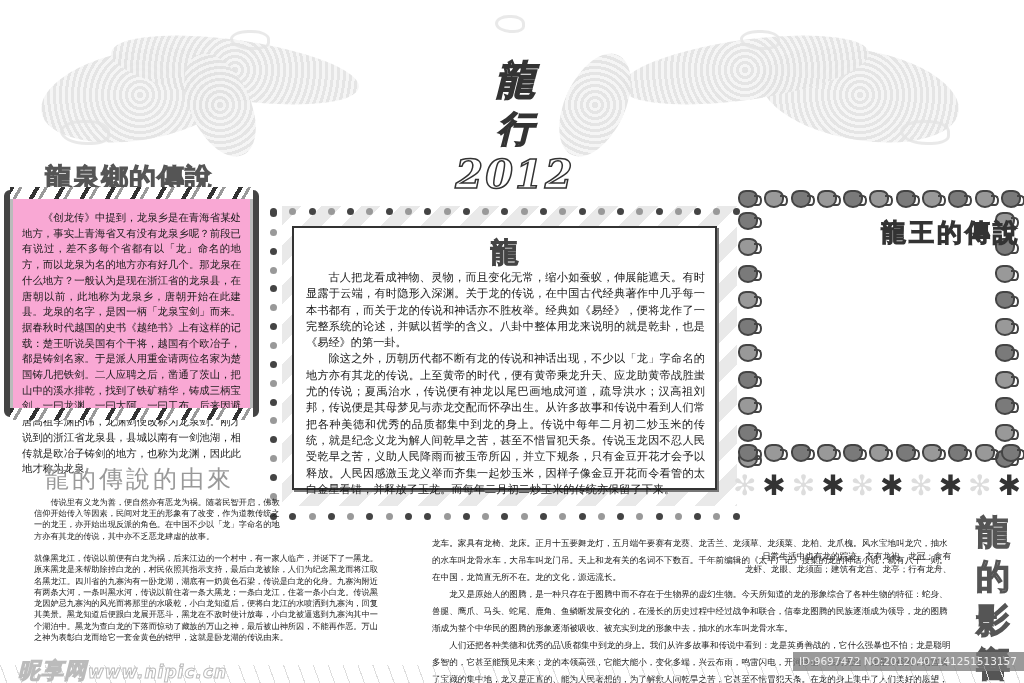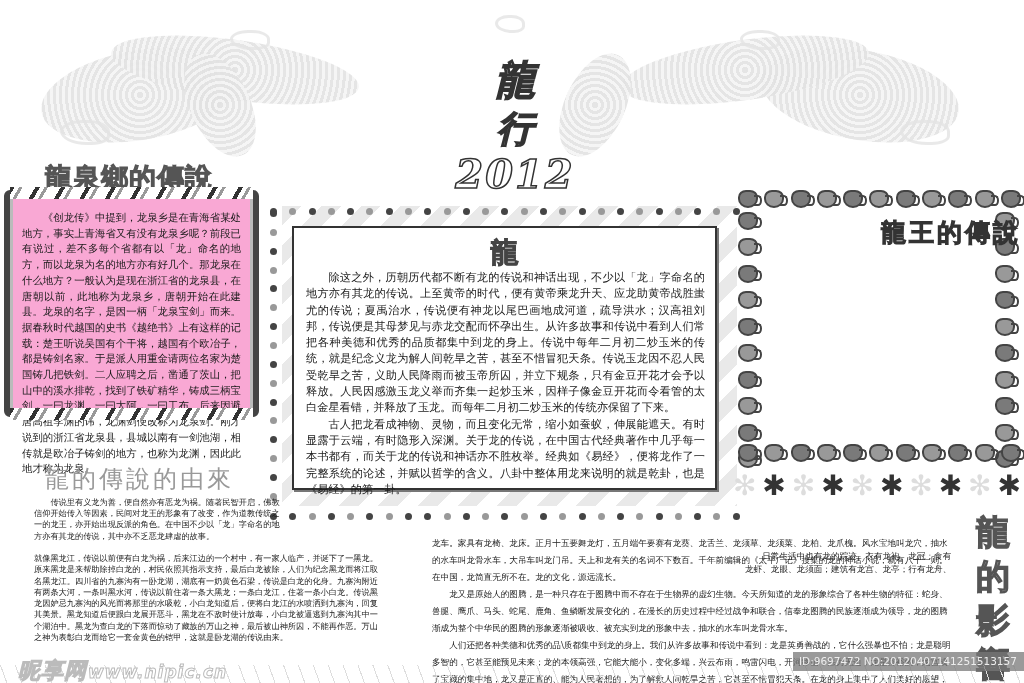--- a/index.html
+++ b/index.html
@@ -207,22 +207,22 @@
     <span class="dot l"></span>
     <span class="dot"></span>
     <span class="dot l"></span>
     <span class="dot"></span>
     <span class="dot l"></span>
     <span class="dot"></span>
 </div>
 <div class="center-box">
   <div class="center-title">龍</div>
   <div class="center-text">
+    <p class="indent">古人把龙看成神物、灵物，而且变化无常，缩小如蚕蚁，伸展能遮天。有时显露于云端，有时隐形入深渊。关于龙的传说，在中国古代经典著作中几乎每一本书都有，而关于龙的传说和神话亦不胜枚举。经典如《易经》，便将龙作了一完整系统的论述，并赋以哲学的含义。八卦中整体用龙来说明的就是乾卦，也是《易经》的第一卦。</p>
     <p class="indent">除这之外，历朝历代都不断有龙的传说和神话出现，不少以「龙」字命名的地方亦有其龙的传说。上至黄帝的时代，便有黄帝乘龙升天、应龙助黄帝战胜蚩尤的传说；夏禹治水，传说便有神龙以尾巴画地成河道，疏导洪水；汉高祖刘邦，传说便是其母梦见与赤龙交配而怀孕出生。从许多故事和传说中看到人们常把各种美德和优秀的品质都集中到龙的身上。传说中每年二月初二炒玉米的传统，就是纪念义龙为解人间乾旱之苦，甚至不惜冒犯天条。传说玉龙因不忍人民受乾旱之苦，义助人民降雨而被玉帝所囚，并立下规条，只有金豆开花才会予以释放。人民因感激玉龙义举而齐集一起炒玉米，因样子像金豆开花而令看管的太白金星看错，并释放了玉龙。而每年二月初二炒玉米的传统亦保留了下来。</p>
-    <p class="indent">古人把龙看成神物、灵物，而且变化无常，缩小如蚕蚁，伸展能遮天。有时显露于云端，有时隐形入深渊。关于龙的传说，在中国古代经典著作中几乎每一本书都有，而关于龙的传说和神话亦不胜枚举。经典如《易经》，便将龙作了一完整系统的论述，并赋以哲学的含义。八卦中整体用龙来说明的就是乾卦，也是《易经》的第一卦。</p>
   </div>
 </div>
 
 <div class="rw-box">
   <div class="cups-row" style="top:0;">
     <span class="cup"></span>
       <span class="cup alt"></span>
       <span class="cup"></span>
       <span class="cup alt"></span>
       <span class="cup"></span>

